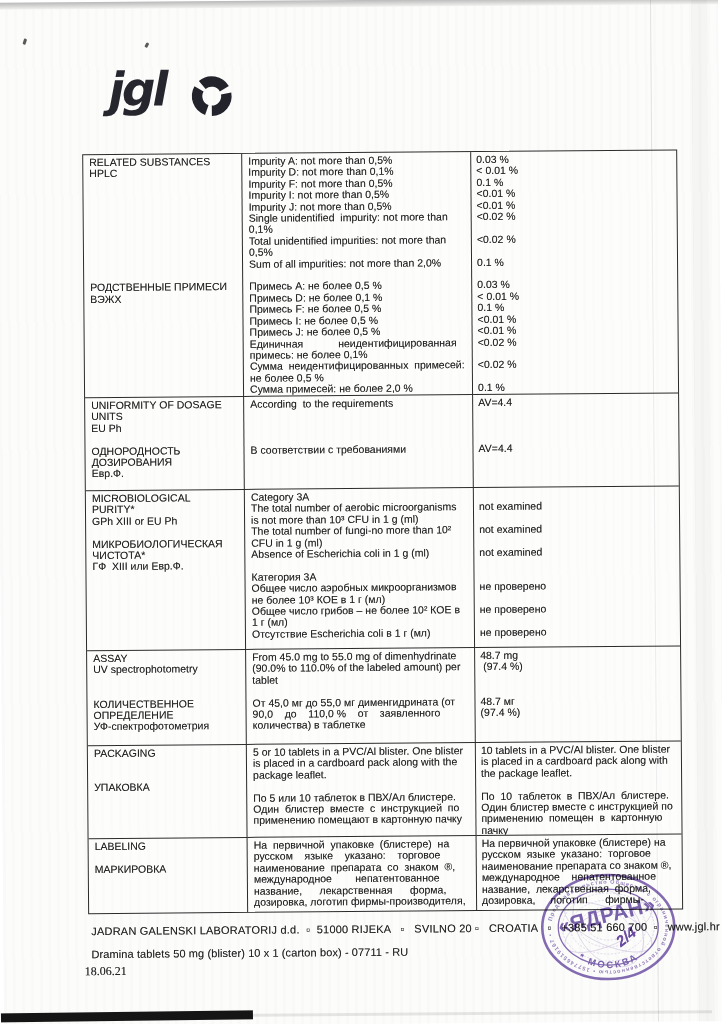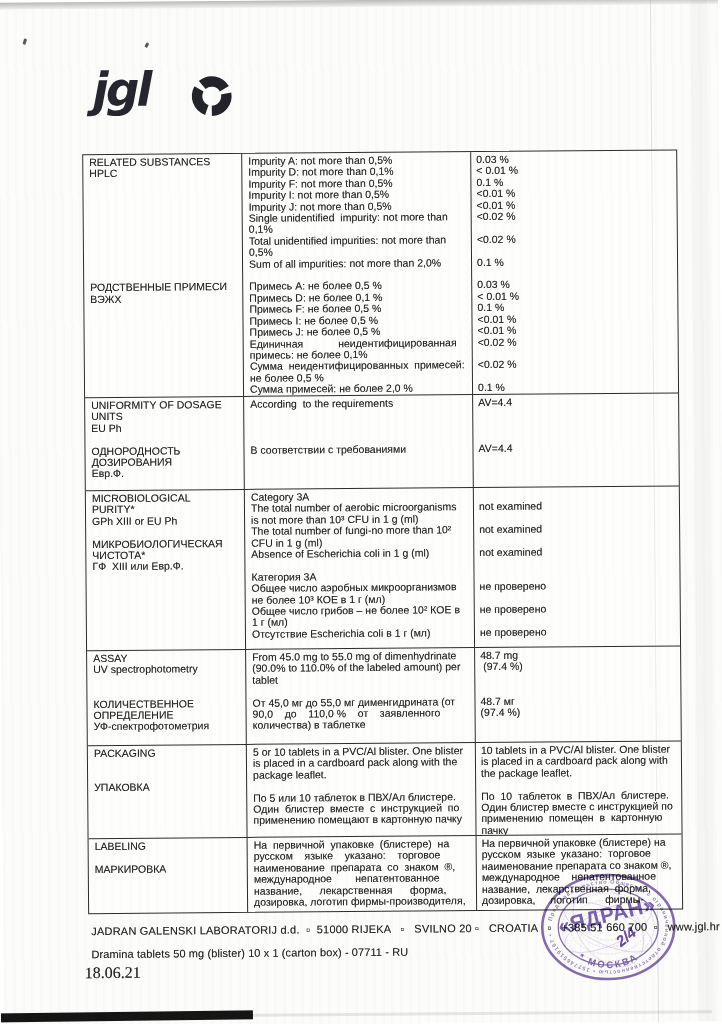--- a/index.html
+++ b/index.html
@@ -25,21 +25,21 @@
   .vline{position:absolute;top:0;bottom:0;width:1.4px;background:rgba(130,130,130,.22);}
   .vline1{left:654px;}
   .vline2{left:695px;width:16px;background:rgba(120,120,120,.05);}
   .bottom-bar{position:absolute;left:-3px;top:1010px;width:252px;height:9px;
     background:#151515;filter:blur(.4px);transform:rotate(-.25deg);}
   .bottom-trace{position:absolute;left:248px;top:1013px;width:460px;height:2.5px;
     background:rgba(0,0,0,.09);}
   
   #logo{position:absolute;left:96px;top:56px;width:170px;height:78px;}
   #logo .word{
-    position:absolute;left:0;top:2px;
+    position:absolute;left:16px;top:2px;
     font-family:"DejaVu Sans",sans-serif;
     font-style:italic;font-weight:700;font-size:47px;line-height:60px;
     letter-spacing:-3px;color:#26262f;
   }
   #logo svg{position:absolute;left:96px;top:16px;}
   
   #spec-table{
     position:absolute;left:85px;top:152px;width:595px;
     border:1.6px solid #2c2c2c;
     display:grid;
@@ -57,21 +57,21 @@
     border-right:1.2px solid #2c2c2c;
     border-bottom:1.2px solid #2c2c2c;
   }
   .cell.c3{border-right:none;padding-left:5px;}
   .cell.last-row{border-bottom:none;}
   
   .footer-line{position:absolute;color:#222;text-shadow:0 0 .6px rgba(55,55,55,.5);}
   #company-line{left:88px;top:923px;font-size:11px;letter-spacing:.2px;white-space:pre;}
   #company-line .site{}
   #product-line{left:88px;top:946px;font-size:11px;letter-spacing:.1px;white-space:pre;}
-  #doc-date{left:81px;top:962px;font-size:16px;font-family:"Liberation Serif",serif;}
+  #doc-date{left:81px;top:962px;font-size:12px;font-family:"Liberation Serif",serif;}
   
   #stamp{position:absolute;left:528px;top:848px;width:164px;height:166px;
     mix-blend-mode:multiply;opacity:.92;}
   #page-note{
     position:absolute;left:612px;top:930px;
     color:#7050a6;font-size:15px;font-weight:700;font-style:italic;
     transform:rotate(-38deg);mix-blend-mode:multiply;
     text-shadow:0 0 .5px rgba(112,80,166,.8);
   }
 </style>

